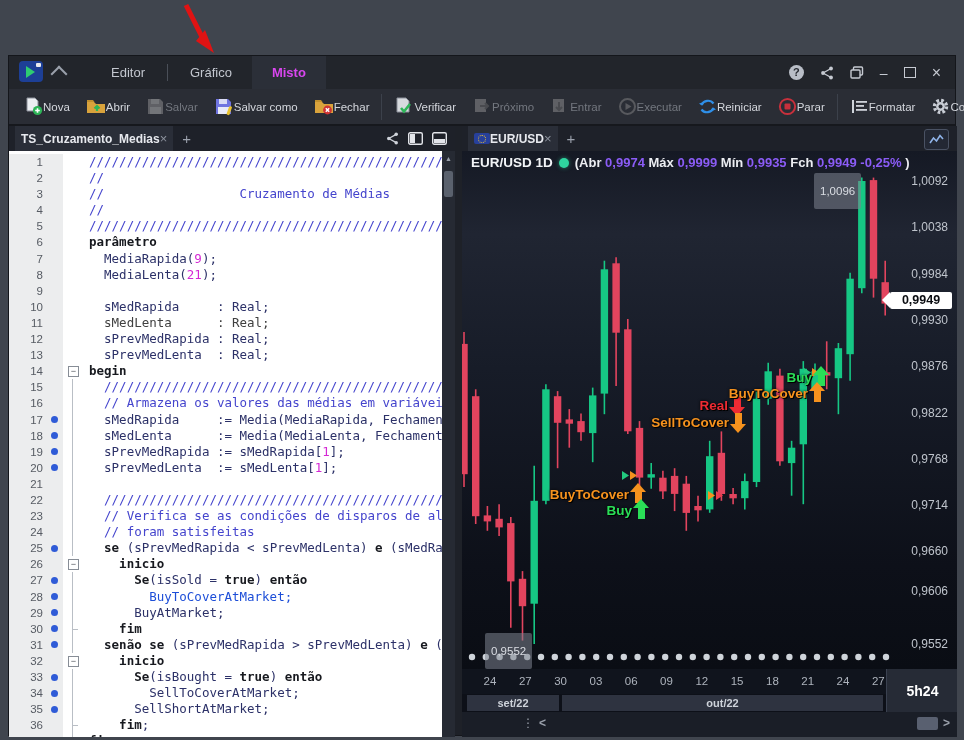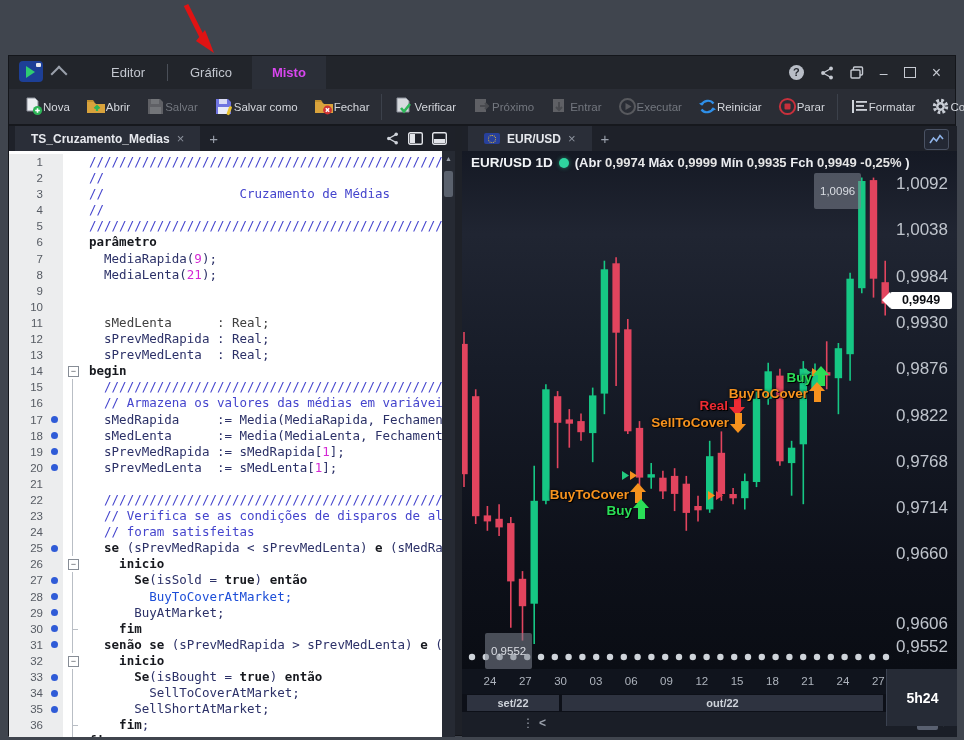--- a/index.html
+++ b/index.html
@@ -29,21 +29,21 @@
   .tbtn .tlabel{font-size:11.5px;color:#d4d7dd;margin-top:1px;white-space:nowrap;}
   .tbtn.disabled{cursor:default;}
   .tbtn.disabled .tlabel{color:#73777f;}
   .tbtn.disabled .ticon{opacity:.45;filter:grayscale(1);}
   .tsep{width:1px;height:26px;background:#1a1d23;border-right:1px solid #3c414b;margin:0 4px;}
 
   
   #editor-panel{position:absolute;left:0;top:70px;width:446px;height:611px;background:#ffffff;}
   #chart-panel{position:absolute;left:453px;top:70px;width:495px;height:611px;background:#0d1018;overflow:hidden;}
   .tabbar{position:absolute;left:0;top:0;width:100%;height:25px;background:#1e2129;display:flex;align-items:stretch;}
-  .doc-tab{display:flex;align-items:center;gap:7px;background:#2a2e38;padding:0 16px;margin-left:6px;font-size:12px;font-weight:bold;color:#e7e9ee;cursor:pointer;}
+  .doc-tab{display:flex;align-items:center;background:#2a2e38;padding:0 6px;margin-left:6px;font-size:12px;font-weight:bold;color:#e7e9ee;cursor:pointer;}
   .tab-x{color:#8d939e;font-weight:normal;font-size:13px;cursor:pointer;}
   .tab-plus{color:#9ba1ac;font-size:15px;display:flex;align-items:center;padding:0 9px;cursor:pointer;}
   .panel-icons{margin-left:auto;display:flex;align-items:center;gap:9px;padding-right:8px;}
   .panel-icons .pi{cursor:pointer;display:flex;align-items:center;}
 
   
   #code-area{position:absolute;left:0;top:25px;right:0;bottom:0;overflow:hidden;background:#fff;}
   #code-rows{position:absolute;left:0;top:3px;right:13px;}
   .crow{display:flex;height:16.1px;line-height:16.1px;font-size:12.5px;}
   .ln{flex:0 0 34px;background:#ecedee;color:#565b63;text-align:right;padding-right:4px;font-size:11.5px;font-family:"Liberation Sans",sans-serif;}
@@ -59,40 +59,40 @@
   #v-scroll .up{color:#9aa0ab;font-size:7px;text-align:center;padding-top:4px;cursor:pointer;}
   #v-scroll .thumb{position:absolute;left:2px;top:20px;width:9px;height:26px;background:#5a616d;border-radius:2px;cursor:pointer;}
 
   
   #plot-bg{position:absolute;left:0;top:25px;width:100%;height:518px;background:linear-gradient(180deg,#151924 0%,#202532 16%,#171c28 42%,#0d1019 80%,#0a0d14 100%);}
   #plot-svg{position:absolute;left:0;top:0;width:495px;height:611px;z-index:2;}
   #legend{position:absolute;left:9px;top:29px;z-index:3;display:flex;align-items:center;gap:6px;font-size:13px;font-weight:bold;white-space:nowrap;}
   #legend .sym{color:#f2f4f7;font-size:13.5px;}
   #legend .dot{width:10px;height:10px;border-radius:50%;background:#2fd6a0;box-shadow:0 0 4px #2fd6a088;}
   #legend .lf{color:#eceef2;}
-  #legend .lv{color:#e5e5e5;}
+  #legend .lv{color:#8b5cf6;}
   #price-labels{position:absolute;right:0;top:0;z-index:3;}
-  .plabel{position:absolute;right:9px;width:70px;text-align:right;color:#bfc4cc;font-size:17px;}
+  .plabel{position:absolute;right:9px;width:70px;text-align:right;color:#bfc4cc;font-size:12px;}
   .gtag{position:absolute;z-index:4;background:rgba(125,131,143,.55);color:#dbdee4;font-size:11.5px;padding:12px 6px;border-radius:2px;}
   #lp-tag{position:absolute;left:428px;top:166px;width:62px;height:17px;z-index:5;background:#ffffff;color:#0b0d12;font-weight:bold;font-size:12.5px;text-align:center;line-height:17px;border-radius:2px;}
   #lp-tag::before{content:'';position:absolute;left:-8px;top:0;border-top:8.5px solid transparent;border-bottom:8.5px solid transparent;border-right:8px solid #ffffff;}
   .annot{position:absolute;z-index:6;display:flex;align-items:center;height:22px;font-size:13.5px;font-weight:bold;text-shadow:1px 1px 0 #000,0 0 3px #000;white-space:nowrap;}
   .arw{position:relative;width:16px;height:22px;flex:0 0 16px;margin-left:1px;}
   .arw.up::before{content:'';position:absolute;left:0;top:0;border:8px solid transparent;border-top:none;border-bottom:9px solid currentColor;}
   .arw.up::after{content:'';position:absolute;left:4.5px;top:9px;width:7px;height:11px;background:currentColor;}
   .arw.down::before{content:'';position:absolute;left:0;bottom:0;border:8px solid transparent;border-bottom:none;border-top:9px solid currentColor;}
   .arw.down::after{content:'';position:absolute;left:4.5px;bottom:9px;width:7px;height:11px;background:currentColor;}
   #time-axis{position:absolute;left:0;top:543px;width:425px;height:25px;background:#10141d;z-index:3;}
   .ttick{position:absolute;top:6px;color:#aeb4bd;font-size:11.5px;transform:translateX(-50%);}
   #months{position:absolute;left:0;top:568px;width:425px;height:18px;background:#0d1018;z-index:3;}
   .mbox{position:absolute;top:1px;height:16px;background:#2e3340;color:#ced3da;font-size:11px;font-weight:bold;display:flex;align-items:center;justify-content:center;cursor:pointer;}
   #bottom-strip{position:absolute;left:0;top:586px;width:100%;height:25px;background:#1a1e27;z-index:3;color:#9aa0ab;}
   #bottom-strip .g{position:absolute;top:4px;font-size:12px;cursor:pointer;}
   #hs-thumb{position:absolute;left:455px;top:5px;width:21px;height:13px;background:#596070;border-radius:2px;cursor:pointer;}
-  #hint-box{position:absolute;left:424px;top:543px;width:71px;height:57px;background:#262b36;border-left:1px solid #3a4150;z-index:4;color:#ffffff;font-size:14px;font-weight:bold;display:flex;align-items:center;justify-content:center;}
+  #hint-box{position:absolute;left:424px;top:543px;width:71px;height:43px;background:#262b36;border-left:1px solid #3a4150;z-index:4;color:#ffffff;font-size:14px;font-weight:bold;display:flex;align-items:center;justify-content:center;}
   #chart-btn{width:23px;height:19px;border:1px solid #4a5263;border-radius:3px;background:#232834;display:flex;align-items:center;justify-content:center;margin:3px 8px 0 auto;cursor:pointer;}
   .flag{width:16px;height:11px;background:#27409b;border-radius:2px;position:relative;flex:0 0 16px;}
   .flag::after{content:'';position:absolute;left:4px;top:1.5px;width:6px;height:6px;border:1px dotted #f0c430;border-radius:50%;}
 </style>
 </head>
 <body>
 
 <div id="stage">
 
   <svg id="backdrop-arrow" width="120" height="55">
@@ -363,20 +363,21 @@
             </div>
             <div class="crow">
               <span class="ln">9</span>
               <span class="bp"></span>
               <span class="fold"></span>
             </div>
             <div class="crow">
               <span class="ln">10</span>
               <span class="bp"></span>
               <span class="fold"></span>
+              <span class="codetxt" style="color: rgb(44, 49, 104);">  sMedRapida     : Real;</span>
             </div>
             <div class="crow">
               <span class="ln">11</span>
               <span class="bp"></span>
               <span class="fold"></span>
               <span class="codetxt" style="color: #404040;">  sMedLenta      : Real;</span>
             </div>
             <div class="crow">
               <span class="ln">12</span>
               <span class="bp"></span>
@@ -684,21 +685,21 @@
       <div id="price-labels">
           <div class="plabel" style="top:48px">1,0092</div>
           <div class="plabel" style="top:94.3px">1,0038</div>
           <div class="plabel" style="top:140.6px">0,9984</div>
           <div class="plabel" style="top:186.89999999999998px">0,9930</div>
           <div class="plabel" style="top:233.2px">0,9876</div>
           <div class="plabel" style="top:279.5px">0,9822</div>
           <div class="plabel" style="top:325.79999999999995px">0,9768</div>
           <div class="plabel" style="top:372.09999999999997px">0,9714</div>
           <div class="plabel" style="top:418.4px">0,9660</div>
-          <div class="plabel" style="top:488px">0,9606</div>
+          <div class="plabel" style="top:458px">0,9606</div>
           <div class="plabel" style="top:511px">0,9552</div>
         </div>
       <div class="gtag" id="high-tag" style="left:352px;top:47px">1,0096</div>
       <div class="gtag" id="low-tag" style="left:23px;top:507px">0,9552</div>
       <div id="lp-tag">0,9949</div>
       <div id="annots">
           <div class="annot" style="right: 212px; top: 268px; color: rgb(239, 43, 51);">
             <span>Real</span>
             <span class="arw down"></span>
           </div>

